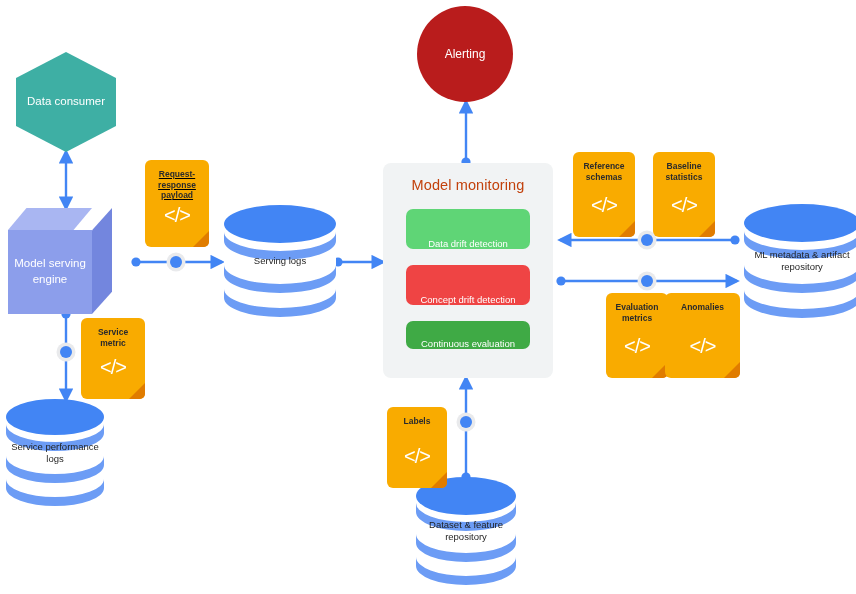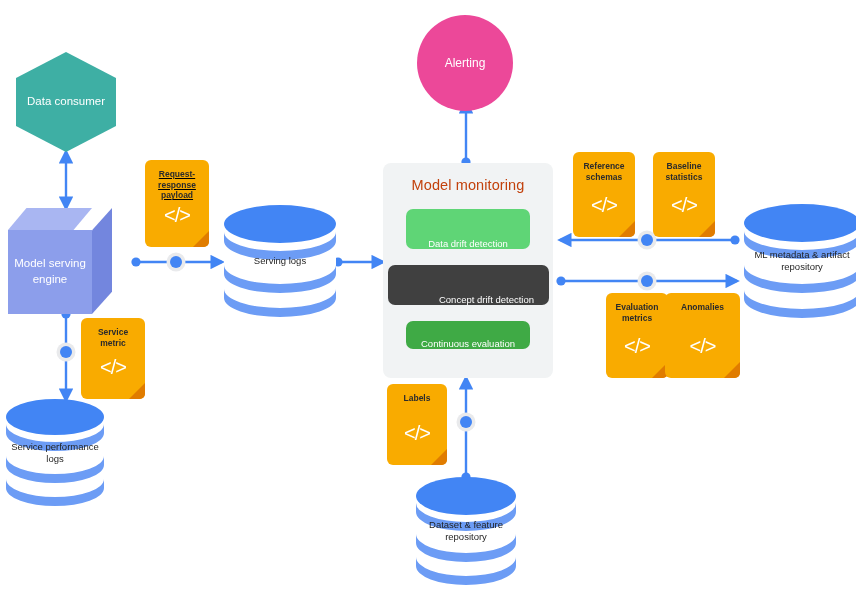--- a/index.html
+++ b/index.html
@@ -106,21 +106,21 @@
   <span>Data consumer</span>
 </div>
 
 <div class="node cube" style="left:8px;top:208px;width:104px;height:106px;">
   <div class="top"></div>
   <div class="side"></div>
   <div class="front"></div>
   <div class="clabel">Model serving engine</div>
 </div>
 
-<div class="node circle" style="left:417px;top:15px;width:96px;height:96px;background:#ec4899;">
+<div class="node circle" style="left:417px;top:6px;width:96px;height:96px;background:#b91c1c;">
   <span>Alerting</span>
 </div>
 
 <div class="node db" style="left:6px;top:399px;width:98px;height:107px;">
   <svg class="cyl" viewBox="0 0 98 107">
     <path d="M0,18 v71 a49,18 0 0 0 98,0 v-71 z" fill="#ffffff"></path>
     <ellipse cx="49" cy="18" rx="49" ry="18" fill="#4285f4"></ellipse>
     <path d="M0,25 a49,18 0 0 0 98,0 v9 a49,18 0 0 1 -98,0 z" fill="#6c9cf5"></path>
     <path d="M0,57 a49,18 0 0 0 98,0 v9 a49,18 0 0 1 -98,0 z" fill="#6c9cf5"></path>
     <path d="M0,80 a49,18 0 0 0 98,0 v9 a49,18 0 0 1 -98,0 z" fill="#6c9cf5"></path>
@@ -190,30 +190,30 @@
   <div class="code">&lt;/&gt;</div>
   <div class="fold"></div>
 </div>
 
 <div class="card" style="left:653px;top:293px;width:75px;height:76px;margin-left:12px;">
   <div class="ctxt">Anomalies</div>
   <div class="code">&lt;/&gt;</div>
   <div class="fold"></div>
 </div>
 
-<div class="card" style="left:387px;top:384px;width:60px;height:72px;">
+<div class="card" style="left:387px;top:407px;width:60px;height:72px;">
   <div class="ctxt">Labels</div>
   <div class="code">&lt;/&gt;</div>
   <div class="fold"></div>
 </div>
 
 <div class="panel" style="left:383px;top:163px;width:170px;height:215px;">
   <div class="ptitle">Model monitoring</div>
   <div class="pill" style="width:124px;height:40px;background:#5fd576;margin-top:16px;">
     <span>Data drift detection</span>
   </div>
-  <div class="pill" style="width:124px;height:40px;background:#404040;margin-top:16px;padding-left:37px;">
+  <div class="pill" style="width:124px;height:40px;background:#ef4444;margin-top:16px;">
     <span>Concept drift detection</span>
   </div>
   <div class="pill" style="width:124px;height:28px;background:#3faa45;margin-top:16px;">
     <span>Continuous evaluation</span>
   </div>
 </div>
 
 </body></html>

